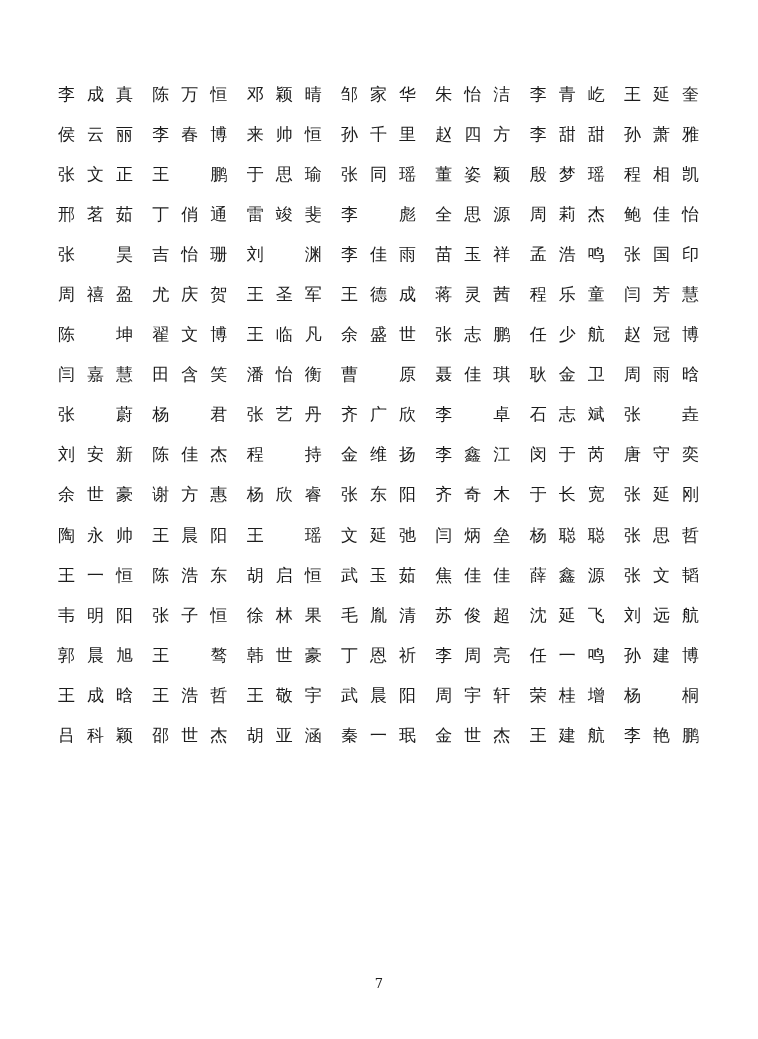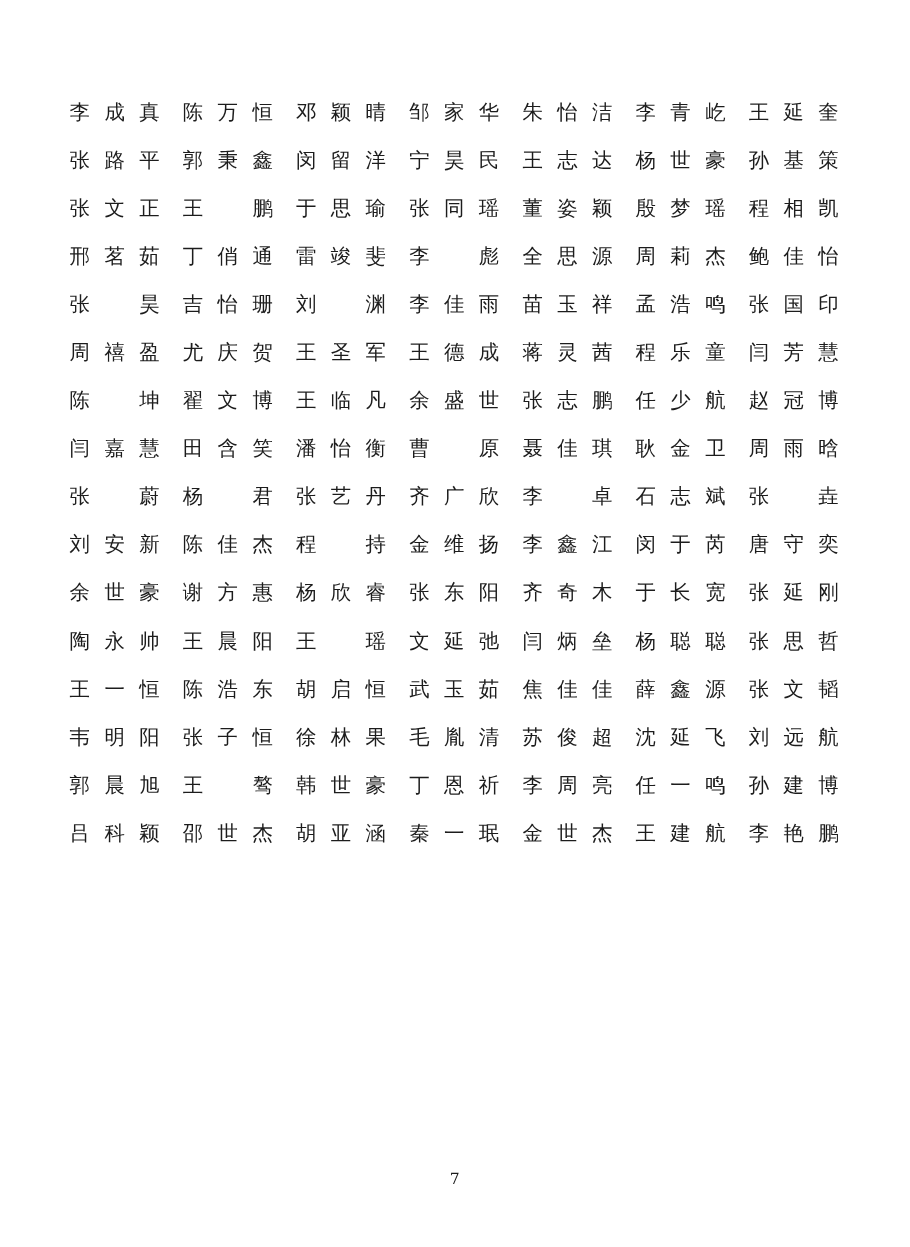--- a/index.html
+++ b/index.html
@@ -57,27 +57,27 @@
       <div class="name-row">
         <div class="name-cell">李成真</div>
         <div class="name-cell">陈万恒</div>
         <div class="name-cell">邓颖晴</div>
         <div class="name-cell">邹家华</div>
         <div class="name-cell">朱怡洁</div>
         <div class="name-cell">李青屹</div>
         <div class="name-cell">王延奎</div>
       </div>
       <div class="name-row">
-        <div class="name-cell">张路平</div>
-        <div class="name-cell">郭秉鑫</div>
-        <div class="name-cell">闵留洋</div>
-        <div class="name-cell">宁昊民</div>
-        <div class="name-cell">王志达</div>
-        <div class="name-cell">杨世豪</div>
-        <div class="name-cell">孙基策</div>
+        <div class="name-cell">侯云丽</div>
+        <div class="name-cell">李春博</div>
+        <div class="name-cell">来帅恒</div>
+        <div class="name-cell">孙千里</div>
+        <div class="name-cell">赵四方</div>
+        <div class="name-cell">李甜甜</div>
+        <div class="name-cell">孙萧雅</div>
       </div>
       <div class="name-row">
         <div class="name-cell">张文正</div>
         <div class="name-cell">王　鹏</div>
         <div class="name-cell">于思瑜</div>
         <div class="name-cell">张同瑶</div>
         <div class="name-cell">董姿颖</div>
         <div class="name-cell">殷梦瑶</div>
         <div class="name-cell">程相凯</div>
       </div>
@@ -183,20 +183,29 @@
       <div class="name-row">
         <div class="name-cell">郭晨旭</div>
         <div class="name-cell">王　骜</div>
         <div class="name-cell">韩世豪</div>
         <div class="name-cell">丁恩祈</div>
         <div class="name-cell">李周亮</div>
         <div class="name-cell">任一鸣</div>
         <div class="name-cell">孙建博</div>
       </div>
       <div class="name-row">
+        <div class="name-cell">王成晗</div>
+        <div class="name-cell">王浩哲</div>
+        <div class="name-cell">王敬宇</div>
+        <div class="name-cell">武晨阳</div>
+        <div class="name-cell">周宇轩</div>
+        <div class="name-cell">荣桂增</div>
+        <div class="name-cell">杨　桐</div>
+      </div>
+      <div class="name-row">
         <div class="name-cell">吕科颖</div>
         <div class="name-cell">邵世杰</div>
         <div class="name-cell">胡亚涵</div>
         <div class="name-cell">秦一珉</div>
         <div class="name-cell">金世杰</div>
         <div class="name-cell">王建航</div>
         <div class="name-cell">李艳鹏</div>
       </div>
     </div>
   <div class="page-number">7</div>

